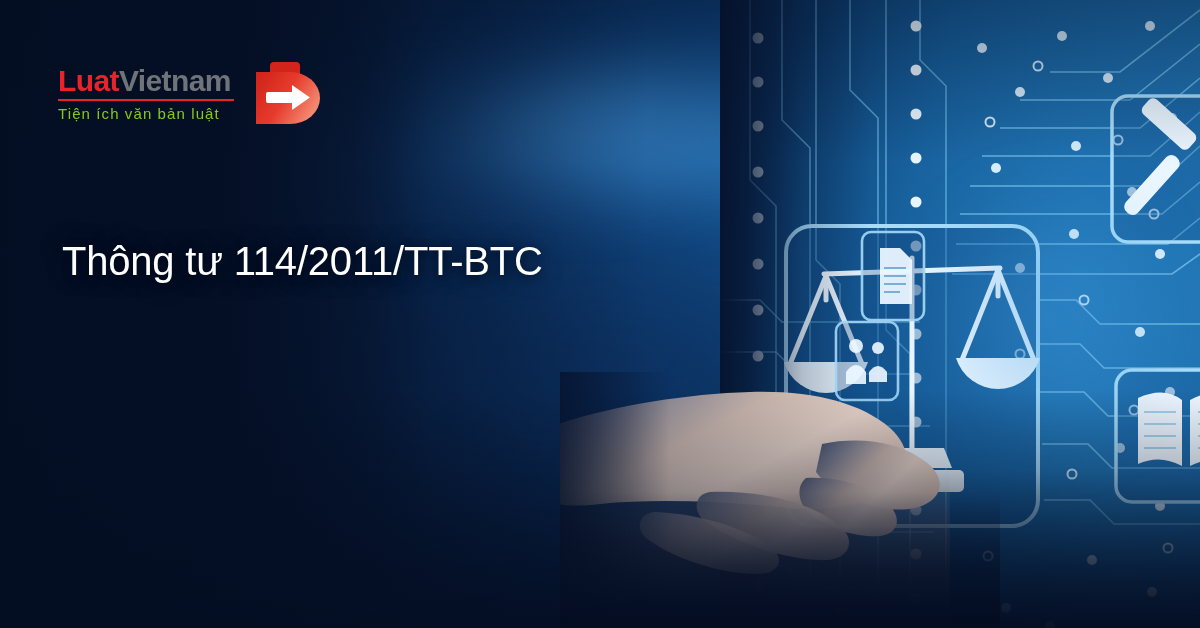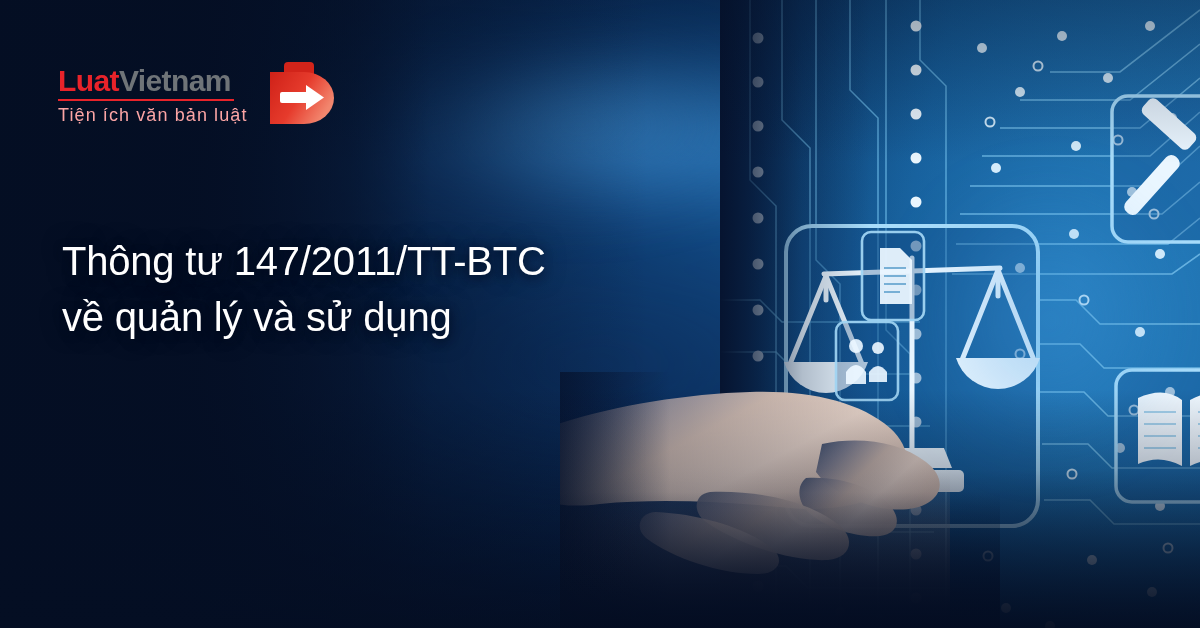--- a/index.html
+++ b/index.html
@@ -74,21 +74,21 @@
   .logo-word{
     font-size:30px;font-weight:bold;letter-spacing:-.6px;line-height:1;
     white-space:nowrap;
   }
   .logo-word .luat{color:#e8232a;}
   .logo-word .vietnam{color:#6f7478;}
   .logo-rule{
     height:2px;background:#e8232a;margin-top:3px;width:176px;
   }
   .logo-sub{
-    margin-top:4px;color:#fca5a5;font-size:18px;letter-spacing:1.1px;
+    margin-top:4px;color:#84cc16;font-size:15px;letter-spacing:1.1px;
     white-space:nowrap;font-weight:500;
   }
   .logo-mark{
     position:relative;width:74px;height:68px;margin-left:6px;margin-top:2px;
   }
 
   
   .headline{
     position:absolute;left:62px;top:233px;z-index:11;
     color:#ffffff;
@@ -397,17 +397,16 @@
 
         <g fill="#ffffff">
           <rect x="14" y="32" width="30" height="11" rx="2"></rect>
           <path d="M40 25 L58 37.5 L40 50 Z"></path>
         </g>
       </svg>
     </div>
   </div>
 
   <div class="headline">
-    <span class="ln">Thông tư 147/2011/TT-BTC</span>
-    <span class="ln">về quản lý và sử dụng</span>
+    <span class="ln">Thông tư 114/2011/TT-BTC</span>
   </div>
 
 </div>
 
 </body></html>

